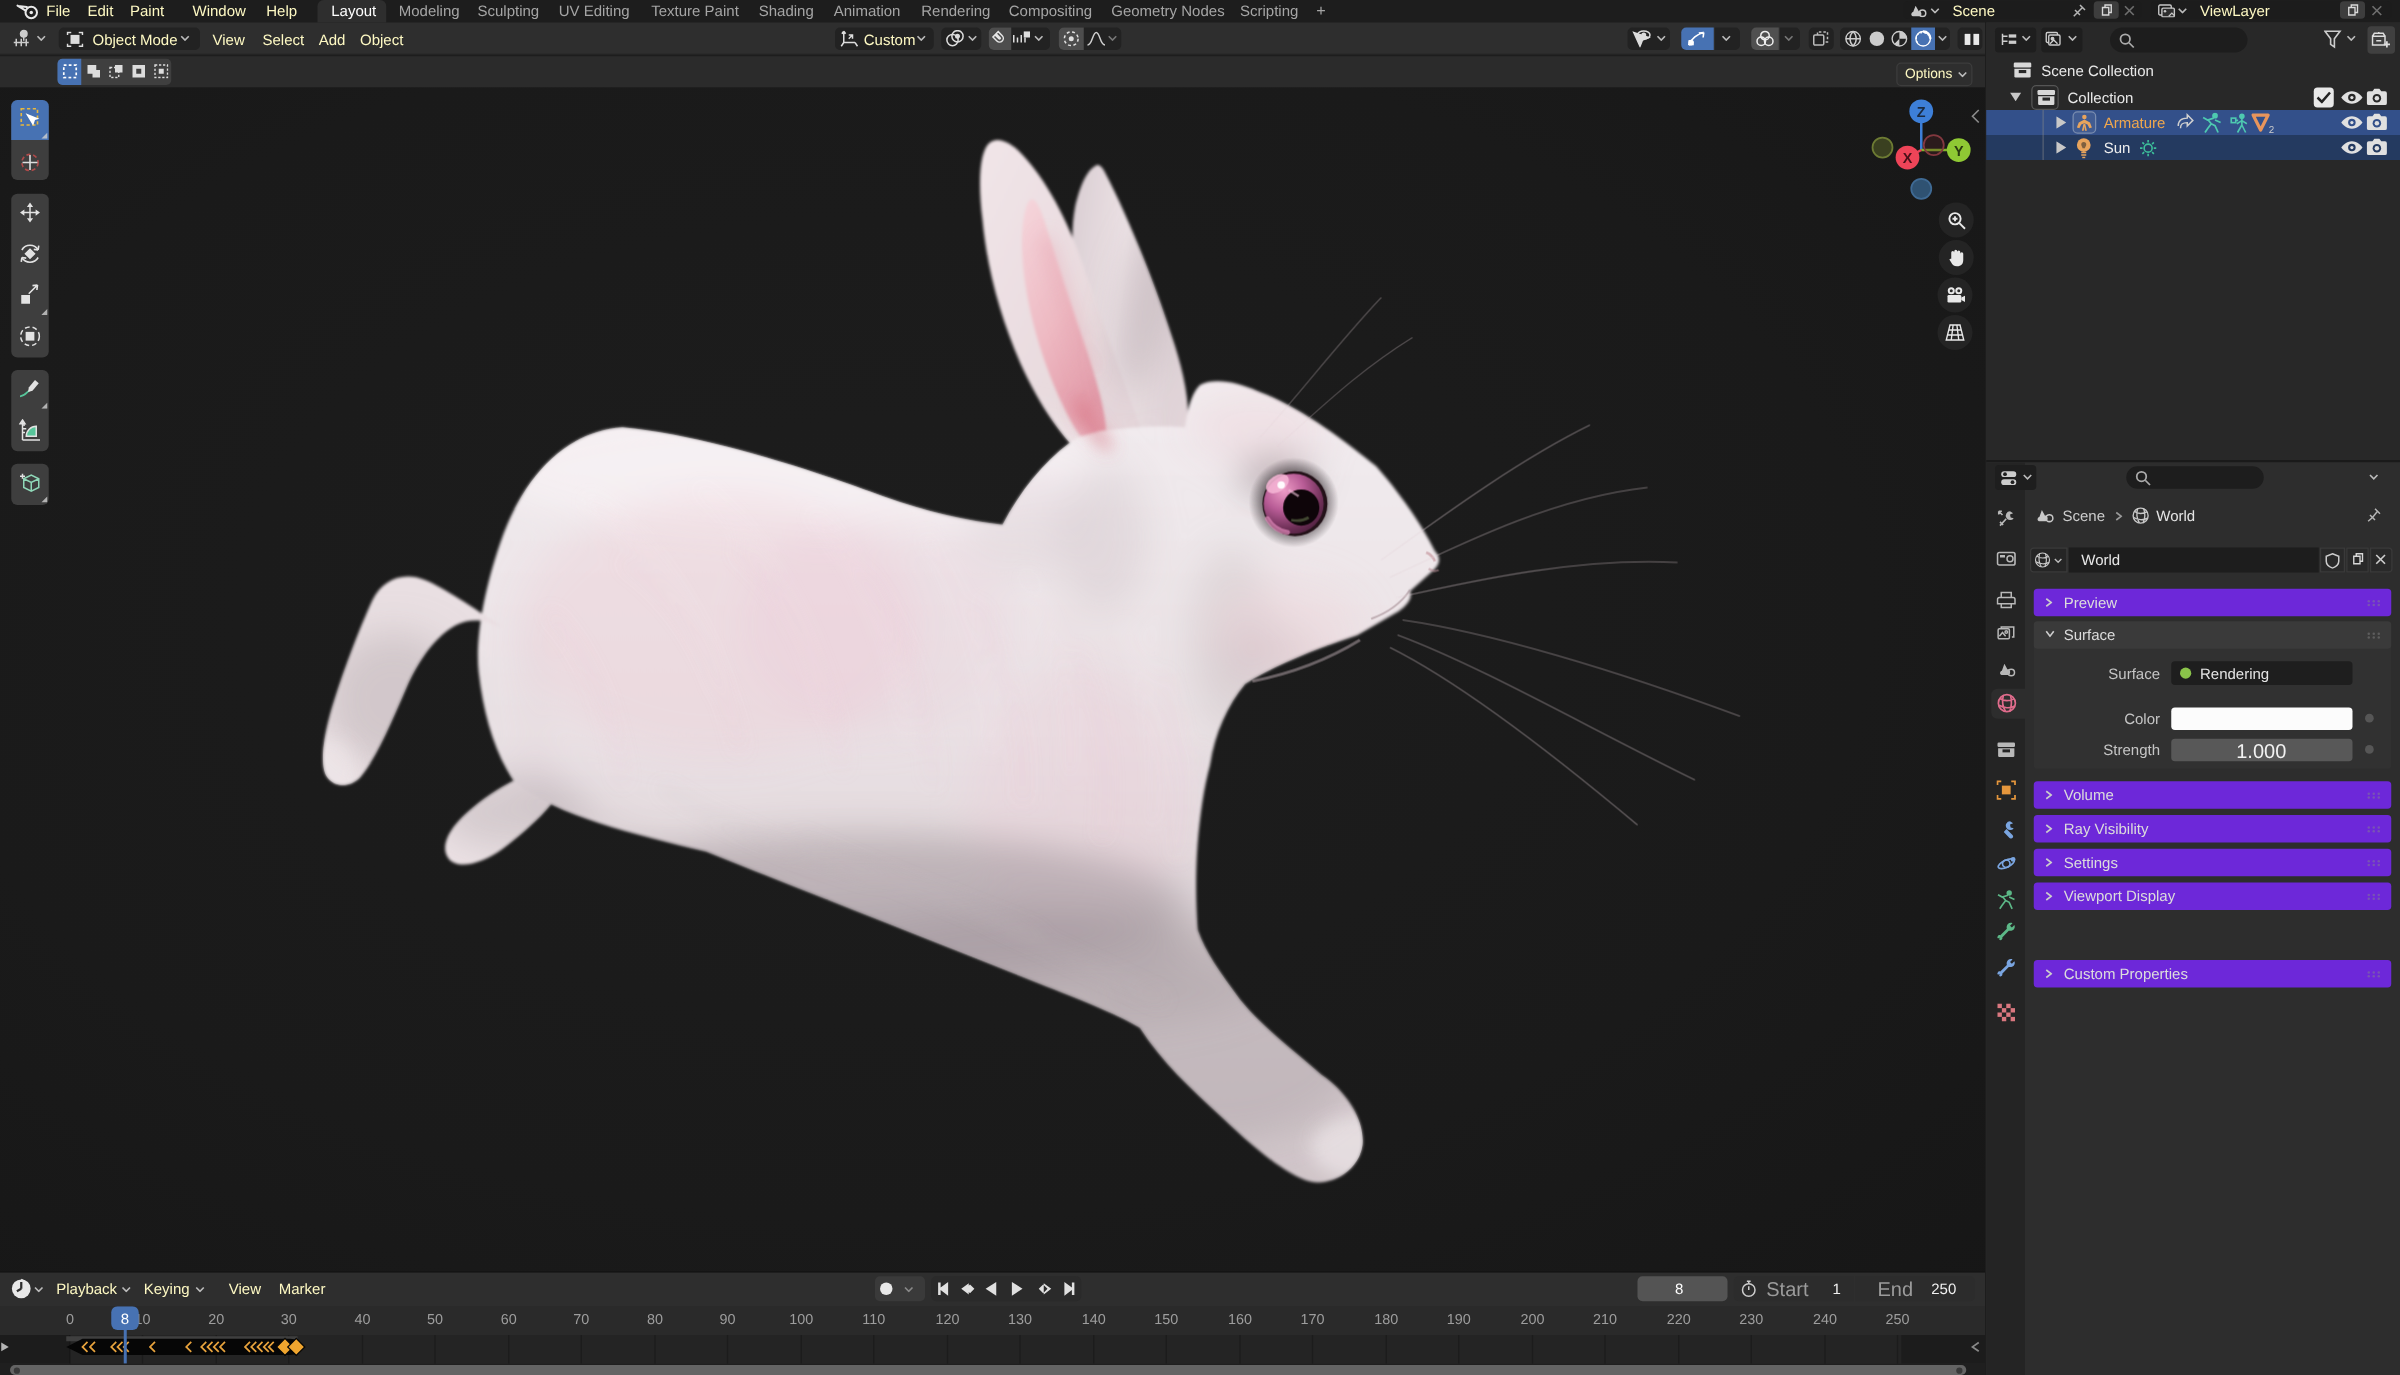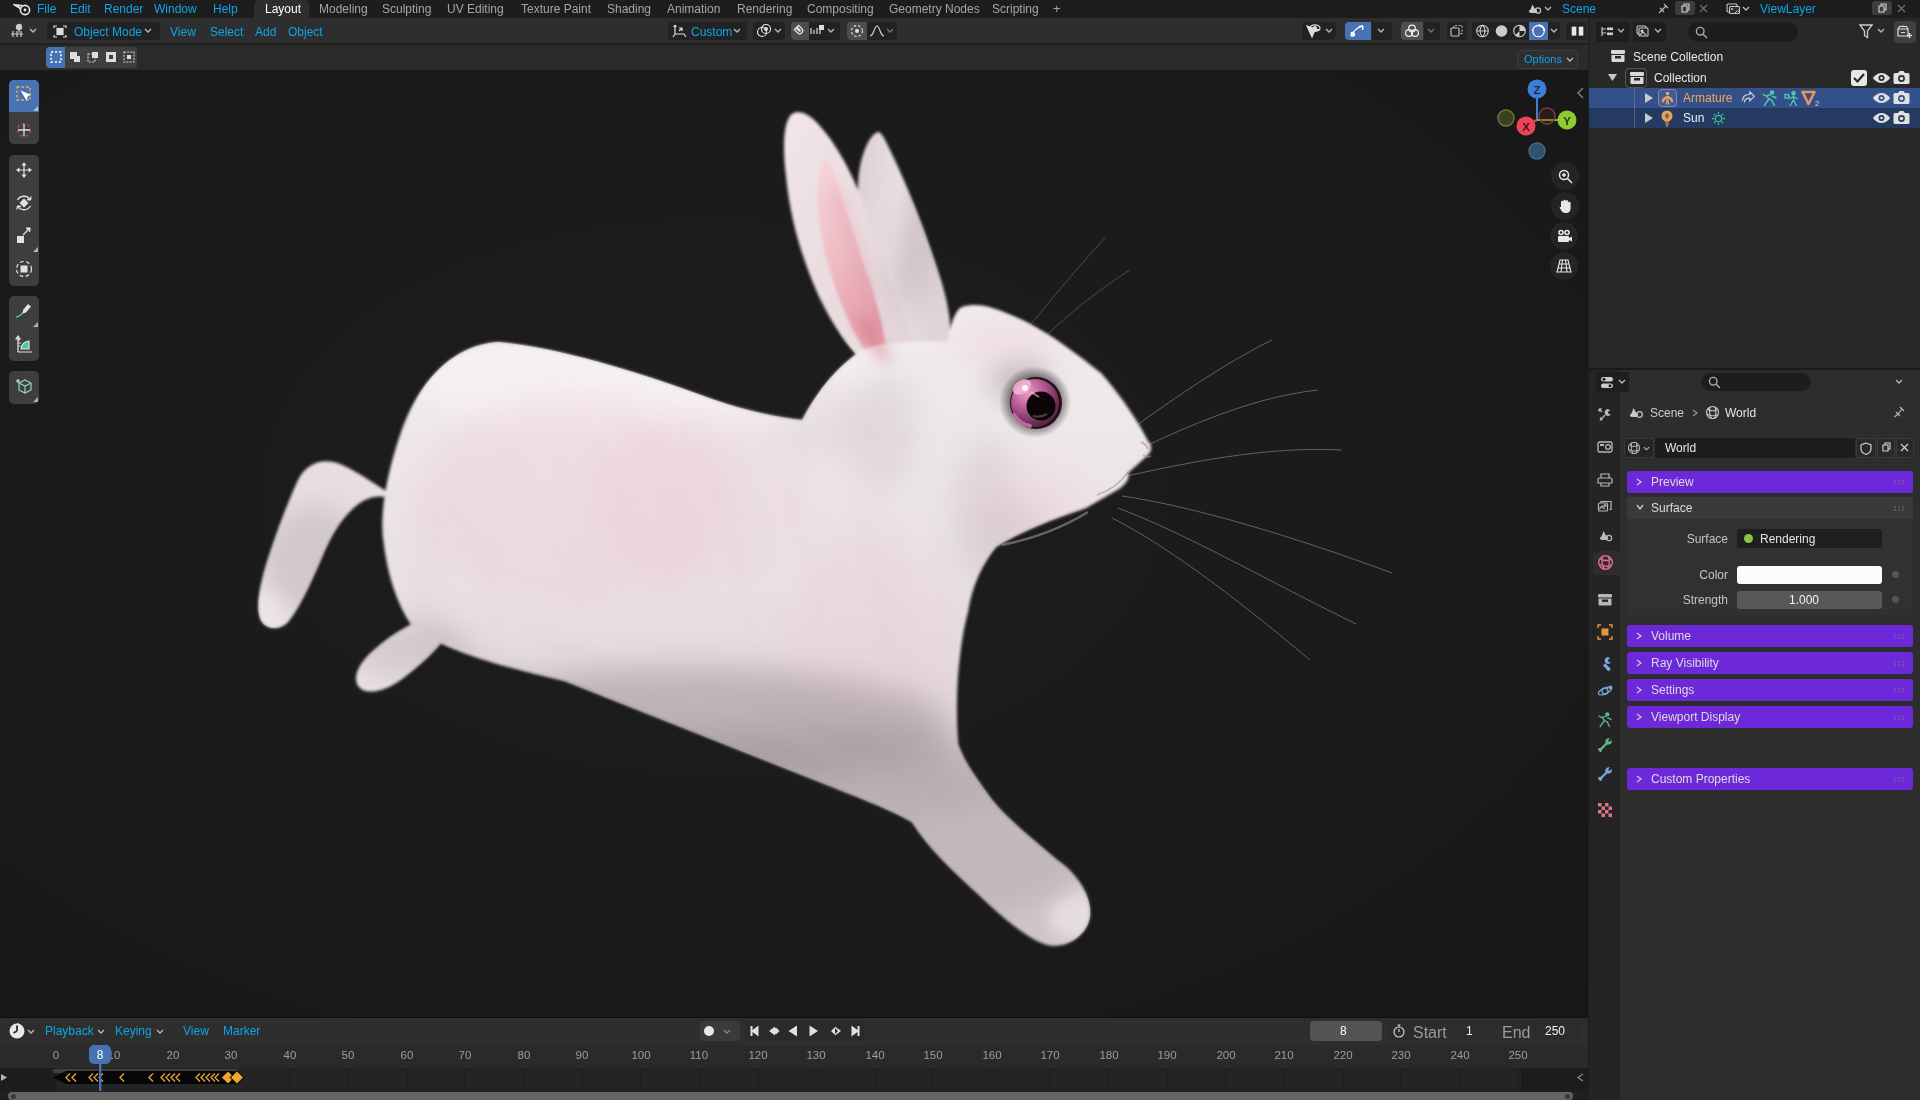--- a/index.html
+++ b/index.html
@@ -1,18 +1,18 @@
 <!DOCTYPE html>
 <html><head><meta charset="utf-8">
 <style>
 *{margin:0;padding:0;box-sizing:border-box}
 html,body{width:1920px;height:1100px;overflow:hidden;background:#111;font-family:"Liberation Sans",sans-serif}
 .abs{position:absolute}
 #stage{position:relative;width:1920px;height:1100px;background:#1d1d1d}
-.txt{color:#0ea5e9;font-size:12px;white-space:nowrap}
+.txt{color:#fef9c3;font-size:12px;white-space:nowrap}
 .dim{color:#9b9b9b}
 .pill{background:#232323;border-radius:4px}
 .tab{color:#a5a5a5;font-size:12px}
 .phead{position:absolute;left:38px;width:286px;height:22px;background:#6d28d9;border-radius:3px;color:#dcdcdc;font-size:12px;line-height:22px}
 .phead .ar{position:absolute;left:9px;top:7px}
 .phead .lbl{position:absolute;left:24px}
 .grip{position:absolute;right:6px;top:8px;width:14px;height:7px;opacity:.45}
 </style></head>
 <body>
 <div id="stage">
@@ -20,21 +20,21 @@
 <div class="abs" id="topbar" style="left:0;top:0;width:1920px;height:18px;background:#1d1d1d">
 <svg class="abs" style="left:12px;top:1px" width="22" height="16" viewBox="0 0 22 16">
         <g fill="none" stroke="#e8e8e8" stroke-width="1.6">
           <circle cx="13" cy="9" r="4.6"></circle>
           <circle cx="13" cy="9" r="1.4" fill="#e8e8e8" stroke="none"></circle>
           <path d="M8.5 7.5 L2 3.5 M2.5 3.8 L9.5 4.6" stroke-linecap="round"></path>
         </g>
       </svg>
 <span class="abs txt" style="left:37px;top:2px">File</span>
 <span class="abs txt" style="left:70px;top:2px">Edit</span>
-<span class="abs txt" style="left:104px;top:2px">Render</span>
+<span class="abs txt" style="left:104px;top:2px">Paint</span>
 <span class="abs txt" style="left:154px;top:2px">Window</span>
 <span class="abs txt" style="left:213px;top:2px">Help</span>
 <div class="abs" style="left:254px;top:0;width:55px;height:18px;background:#2e2e2e;border-radius:5px 5px 0 0"></div>
 <span class="abs txt" style="left:265px;top:2px;color:#fff">Layout</span>
 <span class="abs tab" style="left:319px;top:2px">Modeling</span>
 <span class="abs tab" style="left:382px;top:2px">Sculpting</span>
 <span class="abs tab" style="left:447px;top:2px">UV Editing</span>
 <span class="abs tab" style="left:521px;top:2px">Texture Paint</span>
 <span class="abs tab" style="left:607px;top:2px">Shading</span>
 <span class="abs tab" style="left:667px;top:2px">Animation</span>
@@ -913,21 +913,21 @@
         </svg>
       </div>
 <span class="abs" style="right:192px;top:514px;color:#c5c5c5;font-size:12px">Surface</span>
 <div class="abs" style="left:148px;top:511px;width:145px;height:19px;background:#1e1e1e;border-radius:3px"></div>
 <div class="abs" style="left:155px;top:516px;width:9px;height:9px;border-radius:50%;background:#8ac34a"></div>
 <span class="abs" style="left:171px;top:514px;color:#e5e5e5;font-size:12px">Rendering</span>
 <span class="abs" style="right:192px;top:550px;color:#c5c5c5;font-size:12px">Color</span>
 <div class="abs" style="left:148px;top:548px;width:145px;height:18px;background:#fcfcfc;border-radius:3px"></div>
 <span class="abs" style="right:192px;top:575px;color:#c5c5c5;font-size:12px">Strength</span>
 <div class="abs" style="left:148px;top:573px;width:145px;height:18px;background:#585858;border-radius:3px"></div>
-<span class="abs" style="left:200px;top:575px;color:#f2f2f2;font-size:12px">1.000</span>
+<span class="abs" style="left:200px;top:575px;color:#f2f2f2;font-size:16px">1.000</span>
 <div class="abs" style="left:303px;top:553px;width:7px;height:7px;border-radius:50%;background:#565656"></div>
 <div class="abs" style="left:303px;top:578px;width:7px;height:7px;border-radius:50%;background:#565656"></div>
 <div class="phead" style="top:607px">
         <svg class="ar" width="6" height="8" viewBox="0 0 6 8">
           <path d="M1 1 l4 3 -4 3" fill="none" stroke="#ccc" stroke-width="1.3"></path>
         </svg>
         <span class="lbl">Volume</span>
         <svg class="grip" width="14" height="7">
           <g fill="#888">
             <circle cx="2" cy="2" r="1"></circle>

